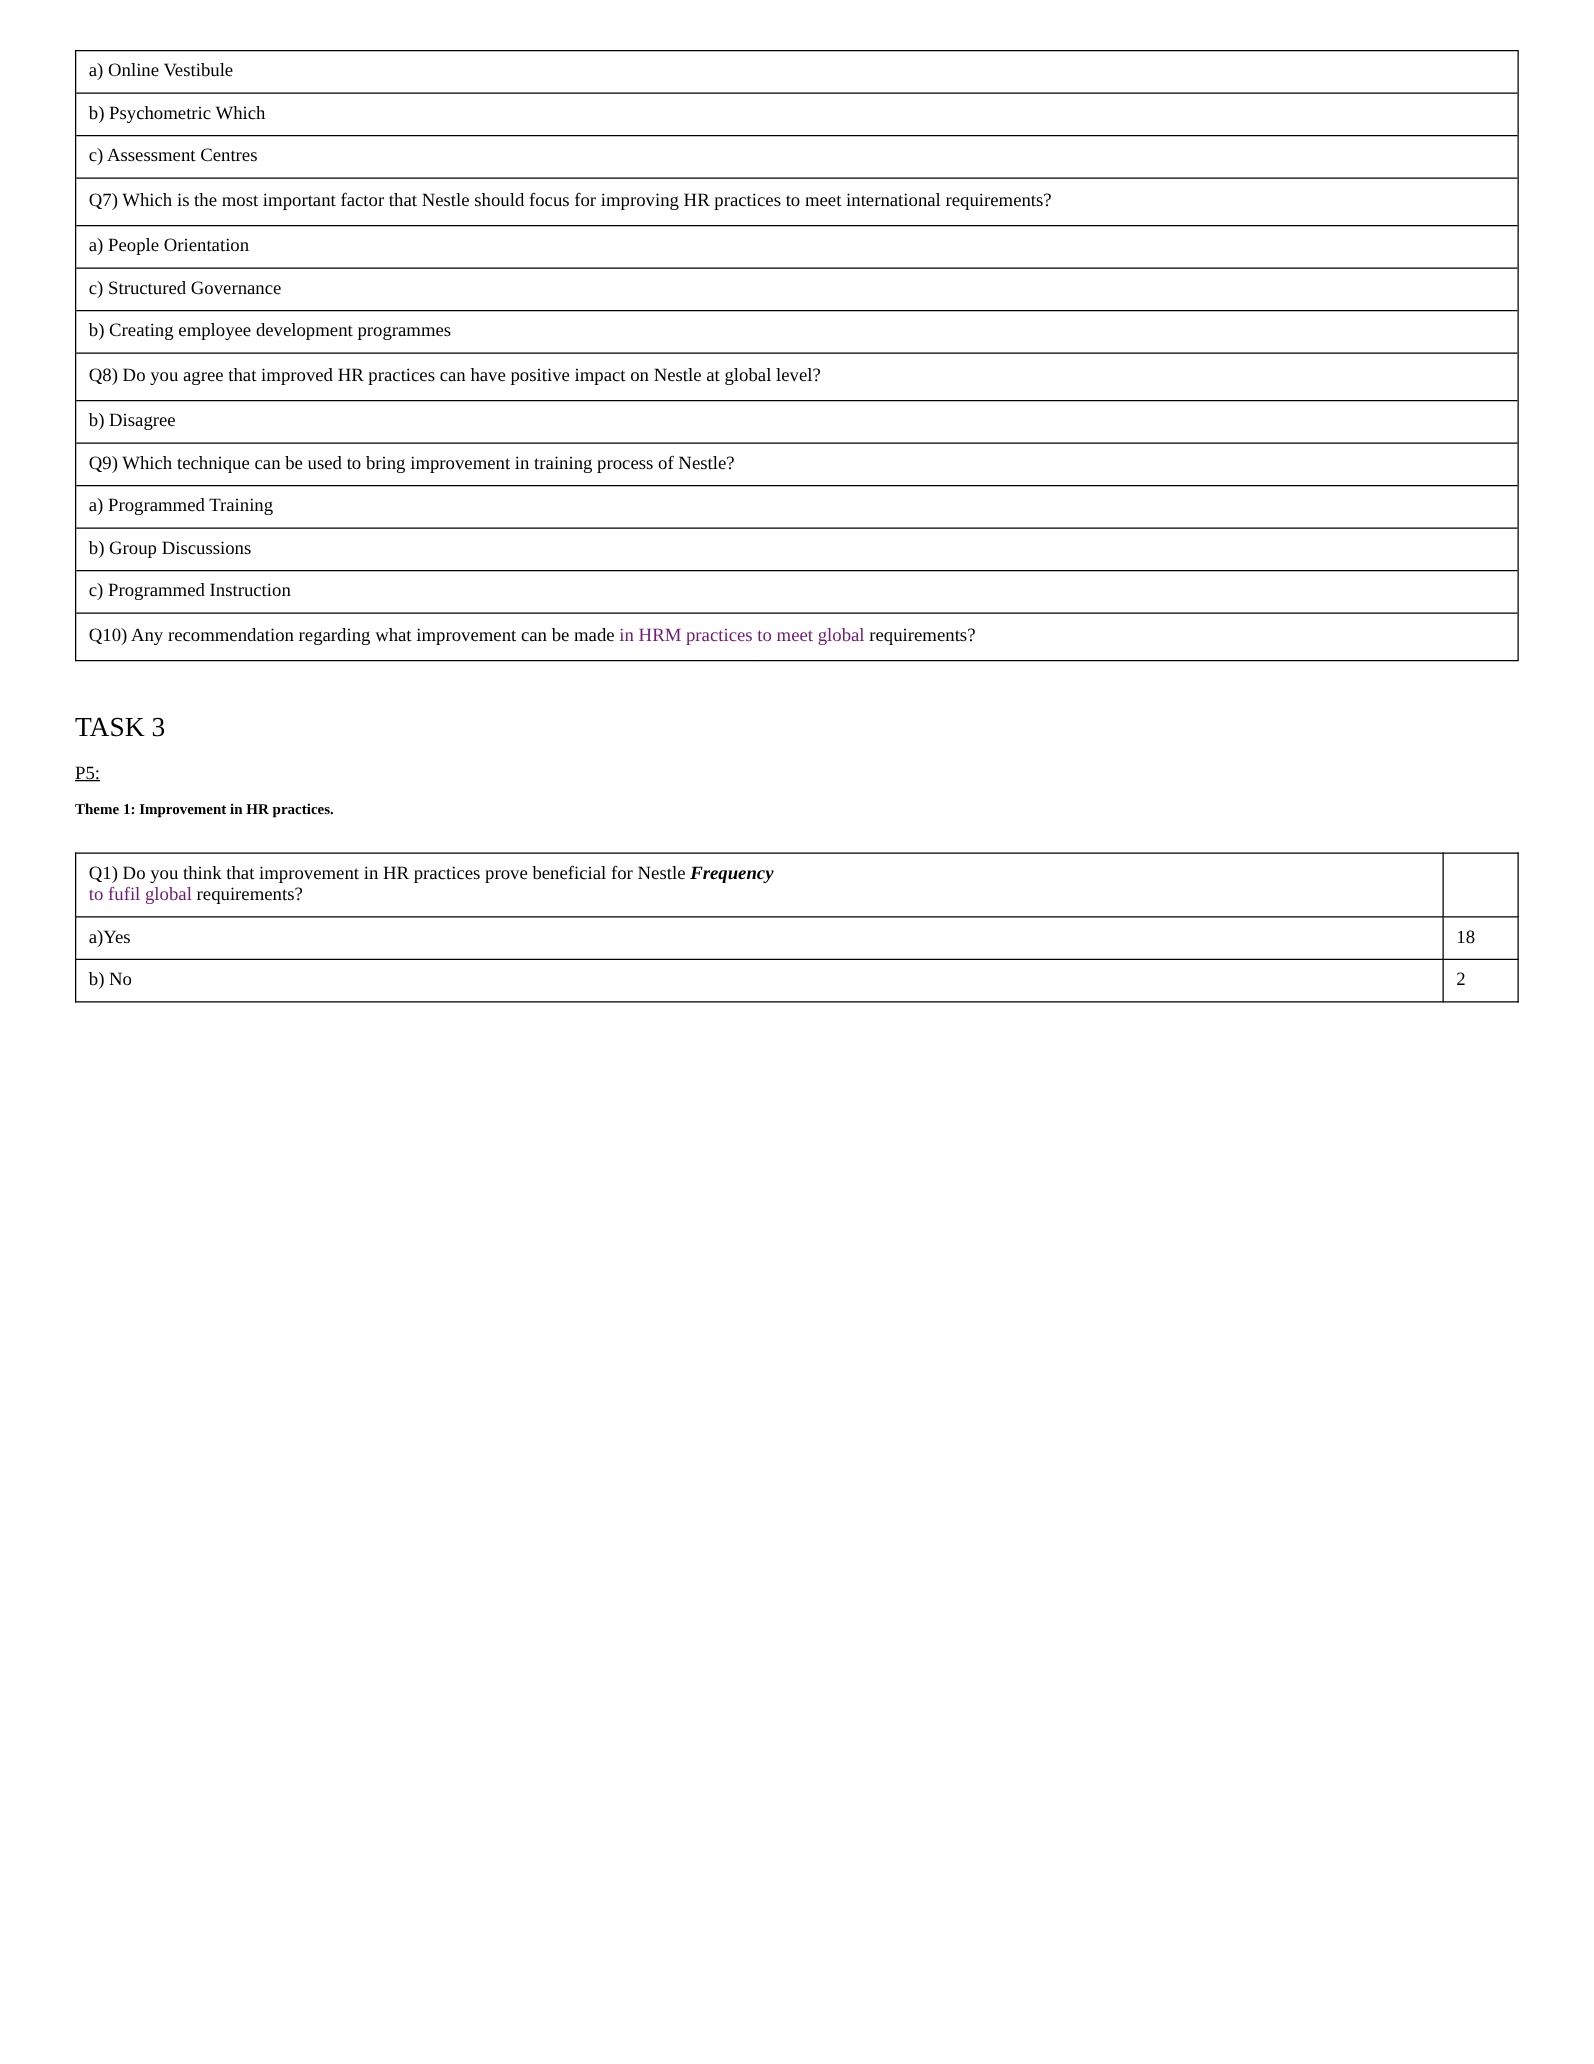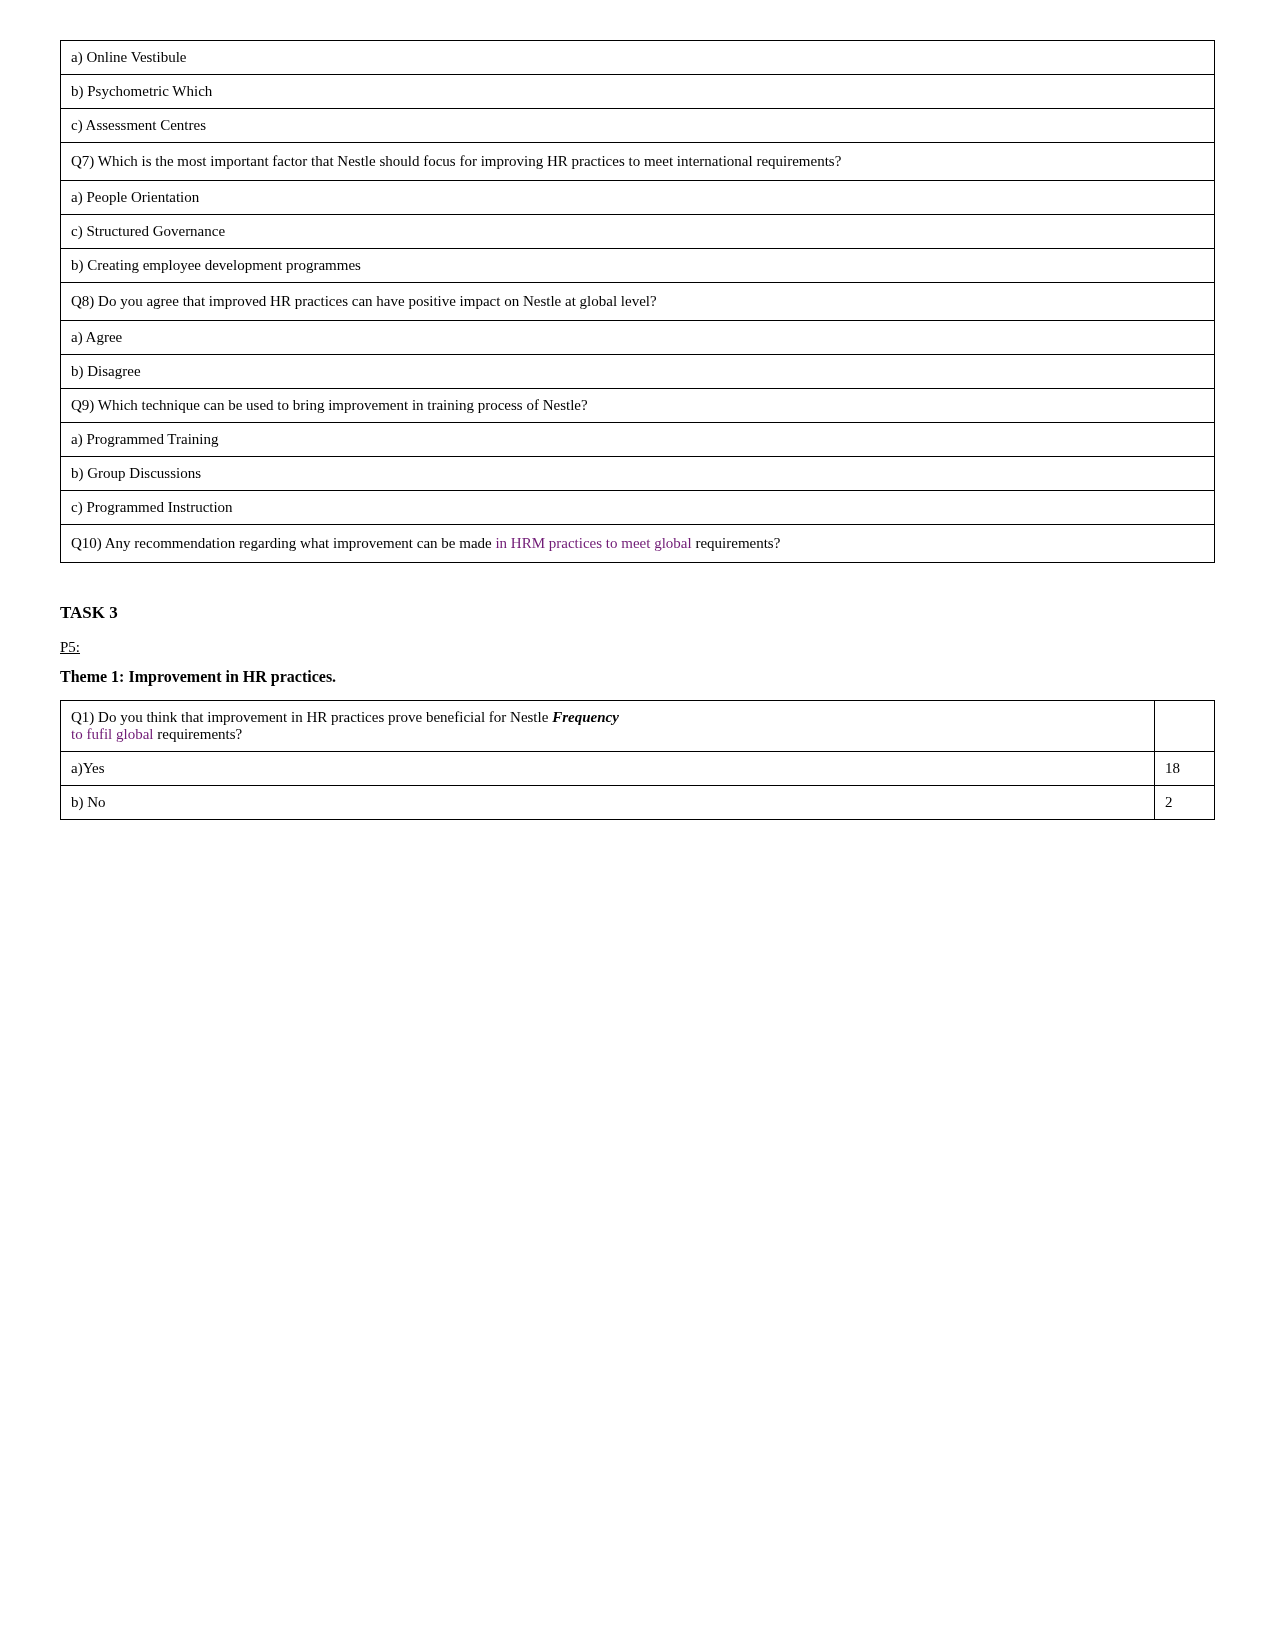--- a/index.html
+++ b/index.html
@@ -33,35 +33,35 @@
 
     .table-row:last-child {
       border-bottom: none;
     }
 
     .table-row.multi-line {
       padding: 10px 10px;
     }
 
     .task-heading {
-      font-weight: bold;
-      font-size: 17px;
+      font-weight: normal;
+      font-size: 22px;
       margin-bottom: 16px;
     }
 
     .p5-label {
       text-decoration: underline;
       margin-bottom: 12px;
       display: block;
     }
 
     .theme-heading {
       font-weight: bold;
-      margin-bottom: 14px;
-      font-size: 16px;
+      margin-bottom: 27px;
+      font-size: 12px;
     }
 
     .link-text {
       color: #701a75;
       text-decoration: none;
     }
 
     .two-col-table {
       width: 100%;
       border: 1px solid #000;
@@ -113,23 +113,20 @@
     </div>
 
     <div class="table-row">
       <span>b) Creating employee development programmes</span>
     </div>
 
     <div class="table-row multi-line">
       <span>Q8) Do you agree that improved HR practices can have positive impact on Nestle at global level?</span>
     </div>
 
-    <div class="table-row">
-      <span>a) Agree</span>
-    </div>
 
     <div class="table-row">
       <span>b) Disagree</span>
     </div>
 
     <div class="table-row">
       <span>Q9) Which technique can be used to bring improvement in training process of Nestle?</span>
     </div>
 
     <div class="table-row">

